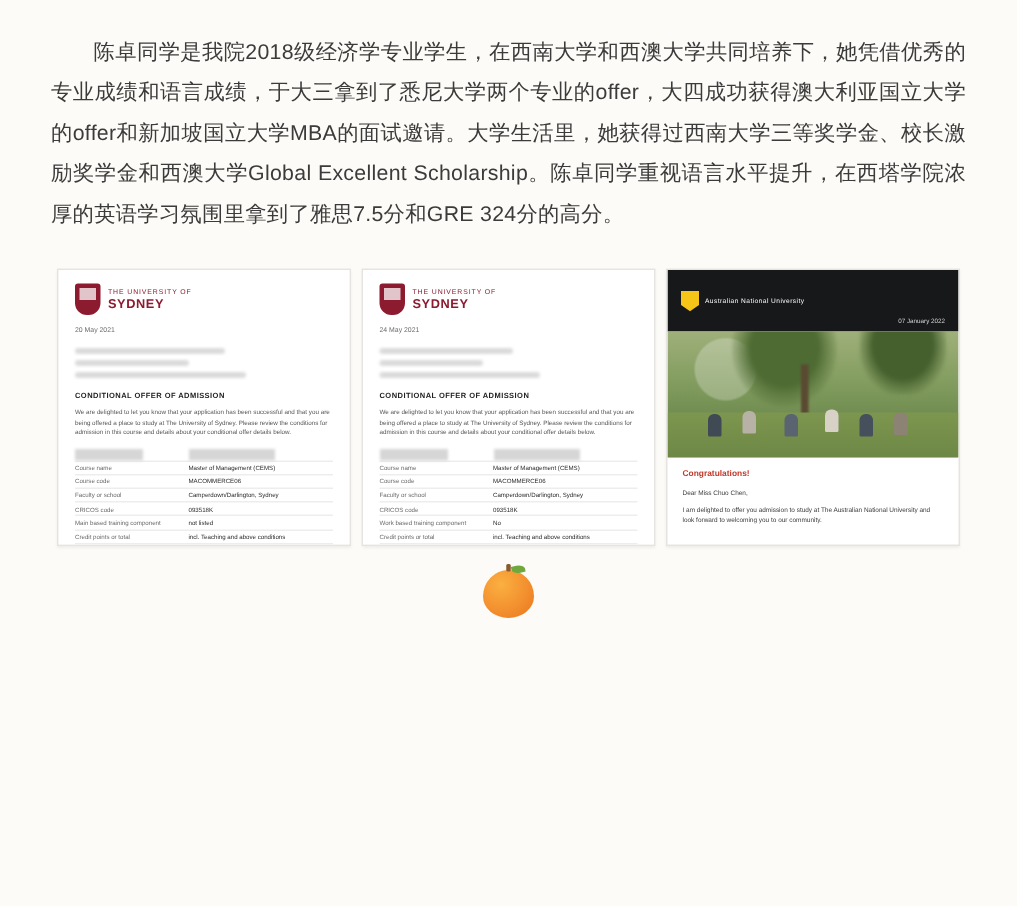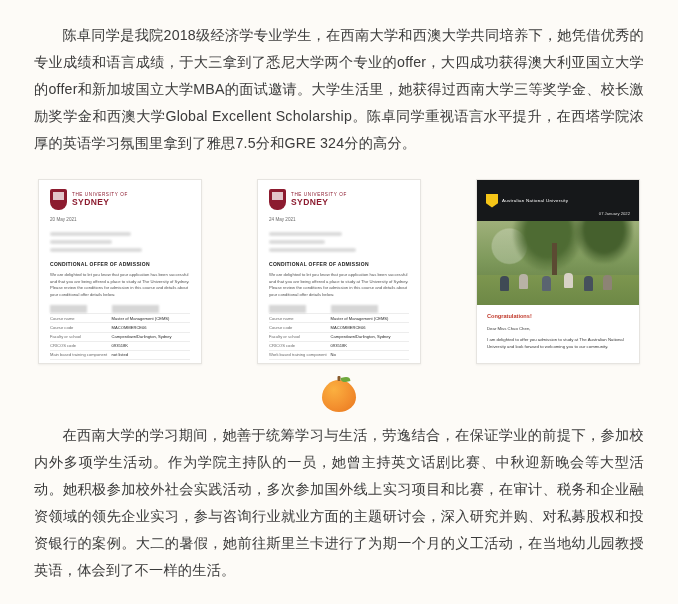--- a/index.html
+++ b/index.html
@@ -35,21 +35,21 @@
     padding-top: 22px;
   }
   .cards {
     display: flex;
     justify-content: space-between;
     align-items: flex-start;
     margin-top: 22px;
     padding: 0 4px;
   }
   .card {
-    width: 164px;
+    width: 196px;
     height: 185px;
     background: #ffffff;
     border: 1px solid #e6e4e0;
     box-shadow: 0 1px 2px rgba(0,0,0,0.06);
     box-sizing: border-box;
     overflow: hidden;
     position: relative;
   }
   
   .letter {
@@ -448,15 +448,14 @@
 
   </div>
 
   <div class="divider">
     <div class="orange">
       <div class="stem"></div>
       <div class="leaf"></div>
     </div>
   </div>
 
-  <p class="para">在西南大学的学习期间，她善于统筹学习与生活，劳逸结合，在保证学业的前提下，参加校内外多项学生活动。作为学院主持队的一员，她曾主持英文话剧比赛、中秋迎新晚会等大型活动。她积极参加校外社会实践活动，多次参加国外线上实习项目和比赛，在审计、税务和企业融资领域的领先企业实习，参与咨询行业就业方面的主题研讨会，深入研究并购、对私募股权和投资银行的案例。大二的暑假，她前往斯里兰卡进行了为期一个月的义工活动，在当地幼儿园教授英语，体会到了不一样的生活。</p>
 
 </div>
 
 </body></html>

